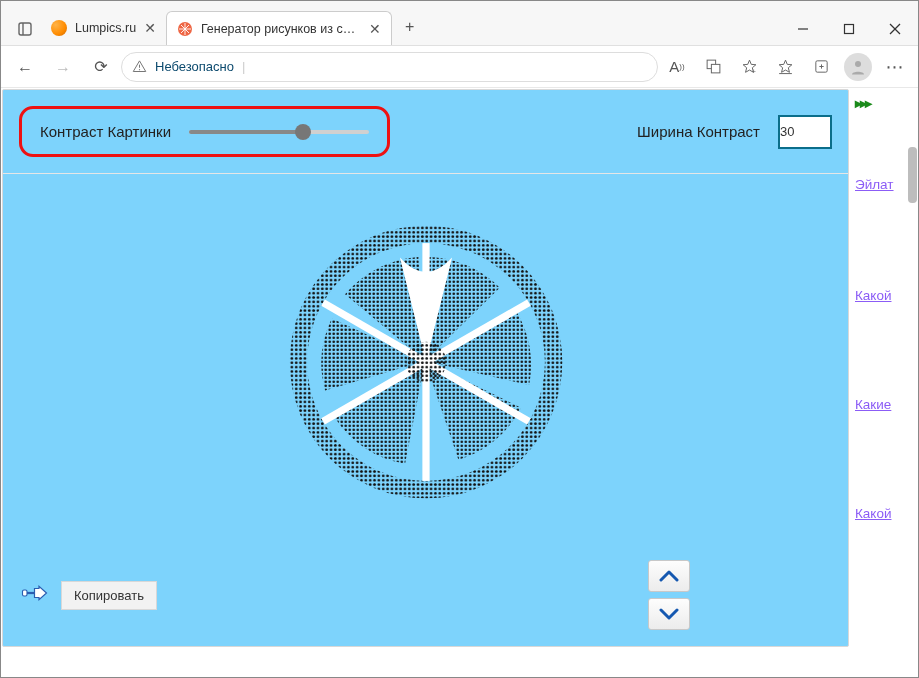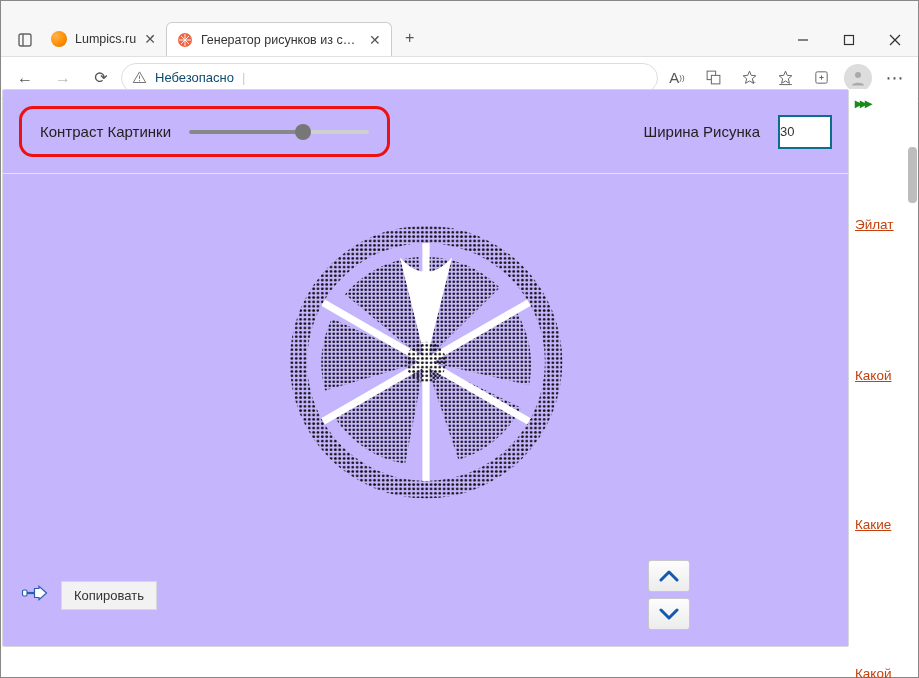--- a/index.html
+++ b/index.html
@@ -1,20 +1,20 @@
 <!DOCTYPE html>
 <html><head>
 <meta charset="utf-8">
 <style>
 * { box-sizing: border-box; margin: 0; padding: 0; font-family: "Segoe UI", Arial, sans-serif; }
 body { width: 919px; height: 678px; background: #f0f0f0; overflow: hidden; position: relative; }
 
 
 .browser { width: 919px; height: 678px; background: #fff; border: 1px solid #888; box-shadow: 3px 3px 0 #666; position: relative; }
-.titlebar { height: 56px; background: #f7f7f7; display: flex; align-items: flex-end; border-bottom: 1px solid #e0e0e0; }
+.titlebar { height: 45px; background: #f7f7f7; display: flex; align-items: flex-end; border-bottom: 1px solid #e0e0e0; }
 .tab-area { display: flex; align-items: flex-end; padding-left: 8px; flex: 1; }
 .tab-spacer { width: 32px; height: 32px; display:flex; align-items:center; justify-content:center; color:#555;}
 .tab { height: 34px; display: flex; align-items: center; padding: 0 10px; font-size: 12.5px; color: #333; border-radius: 6px 6px 0 0; max-width: 240px; gap: 8px; }
 .tab.inactive { background: transparent; }
 .tab.active { background: #fff; border: 1px solid #ccc; border-bottom: none; }
 .tab .favicon { width: 16px; height: 16px; display: inline-flex; align-items: center; justify-content: center; }
 .tab .label { white-space: nowrap; overflow: hidden; text-overflow: ellipsis; max-width: 160px; }
 .tab .close { font-size: 14px; color: #555; }
 .newtab { width: 28px; height: 28px; display:flex; align-items:center; justify-content:center; font-size:16px; color:#555; margin-left:4px; margin-bottom:4px;}
 .win-controls { display: flex; }
@@ -28,21 +28,21 @@
 .url-text { color: #555; white-space: nowrap; overflow: hidden; text-overflow: ellipsis; }
 .addr-icon { width: 34px; height: 32px; display:flex; align-items:center; justify-content:center; color:#555; font-size:15px;}
 .profile-icon { width:28px; height:28px; border-radius:50%; background:#ddd; display:flex; align-items:center; justify-content:center; color:#888; margin: 0 4px;}
 
 
 .viewport { position: absolute; top: 88px; left: 1px; right: 1px; bottom: 1px; background: #fff; display: flex; }
 .left-rail { width: 86px; background: #fafafa; padding: 20px 6px; font-size: 13.5px; color: #222;}
 .left-rail .frag { margin-bottom: 260px; font-weight: 600;}
 .left-rail .hr { border-bottom: 3px solid #0b6e8a; width: 48px; margin: 8px 0 30px;}
 .main-col { flex: 1; padding: 0; position: relative; }
-.main-card { border: 1px solid #d8d8d8; border-radius: 2px; margin: 0 4px 0 0; background:#c4b5fd; }
+.main-card { border: 1px solid #d8d8d8; border-radius: 2px; margin: 0 4px 0 0; background:#7dd3fc; }
 
 .controls-row { display: flex; align-items: center; padding: 16px; border-bottom: 1px solid #e6e6e6; gap: 16px;}
 .highlight-box { border: 3px solid #e11; border-radius: 14px; padding: 14px 18px; display: flex; align-items: center; gap: 18px; }
 .ctrl-label { font-size: 15px; color: #222; }
 .slider-wrap { width: 180px; height: 10px; position: relative; }
 .slider-track { position:absolute; top: 3px; left:0; right:0; height: 4px; background: #d0d0d0; border-radius: 2px; }
 .slider-fill { position:absolute; top: 3px; left:0; width: 62%; height: 4px; background: #888; border-radius: 2px; }
 .slider-thumb { position:absolute; top: -3px; left: 59%; width: 16px; height: 16px; background: #777; border-radius: 50%; }
 .width-group { display:flex; align-items:center; gap:18px; margin-left:auto; }
 .width-input { width: 54px; height: 34px; border: 2px solid #0b6e8a; font-size: 13px; color:#333; background:#fff;}
@@ -53,21 +53,21 @@
 .bottom-row { display:flex; align-items:center; padding: 6px 18px 16px; gap: 4px; }
 .copy-btn { display:flex; align-items:center; gap:10px; }
 .copy-btn-box { padding: 6px 12px; background: #f2f2f2; border: 1px solid #d8d8d8; font-size: 13px; color:#333;}
 .pointer-icon svg { width: 30px; height: 20px; }
 .arrows { margin-left:auto; display:flex; flex-direction:column; gap:6px; margin-right: 140px;}
 .arrow-btn { width: 42px; height: 32px; background: linear-gradient(#fdfdfd,#ececec); border:1px solid #c8c8c8; border-radius:3px; display:flex; align-items:center; justify-content:center; }
 .arrow-btn svg { width:20px; height: 14px; }
 
 .right-rail { width: 64px; padding: 6px 2px 0; font-size: 13px; position: relative;}
 .chevrons { color: #1a8a1a; font-size: 14px; letter-spacing:-2px; font-weight:bold;}
-.side-link { color: #c2410c; text-decoration: underline; font-size: 13.5px; display:block; white-space:nowrap; overflow:hidden;margin-top:40px;}
+.side-link { color: #8b5cf6; text-decoration: underline; font-size: 13.5px; display:block; white-space:nowrap; overflow:hidden;}
 .scroll-ind { position:absolute; right:0; top: 58px; width: 9px; height: 56px; background: #bdbdbd; border-radius: 4px;}
 
 .tab .favicon.orange { width:16px; height:16px; border-radius:50%; background: radial-gradient(circle at 30% 30%, #ffb347, #ff8c00 60%, #cc6600); }
 .tab .favicon.red svg { width:16px; height:16px; }
 </style>
 </head>
 <body>
 
 <div class="browser">
   <div class="titlebar">
@@ -170,21 +170,21 @@
         <div class="controls-row">
           <div class="highlight-box">
             <span class="ctrl-label">Контраст Картинки</span>
             <div class="slider-wrap">
               <div class="slider-track"></div>
               <div class="slider-fill"></div>
               <div class="slider-thumb"></div>
             </div>
           </div>
           <div class="width-group">
-            <span class="ctrl-label">Ширина Рисунка</span>
+            <span class="ctrl-label">Ширина Контраст</span>
             <input class="width-input" value="30" style="">
           </div>
         </div>
 
         <div class="ascii-area">
           <div class="ascii-art">
             <svg viewBox="0 0 200 200">
               <defs>
                 <pattern id="dots" width="3" height="3" patternUnits="userSpaceOnUse">
                     <circle cx="1.5" cy="1.5" r="0.95" fill="#111"></circle>

